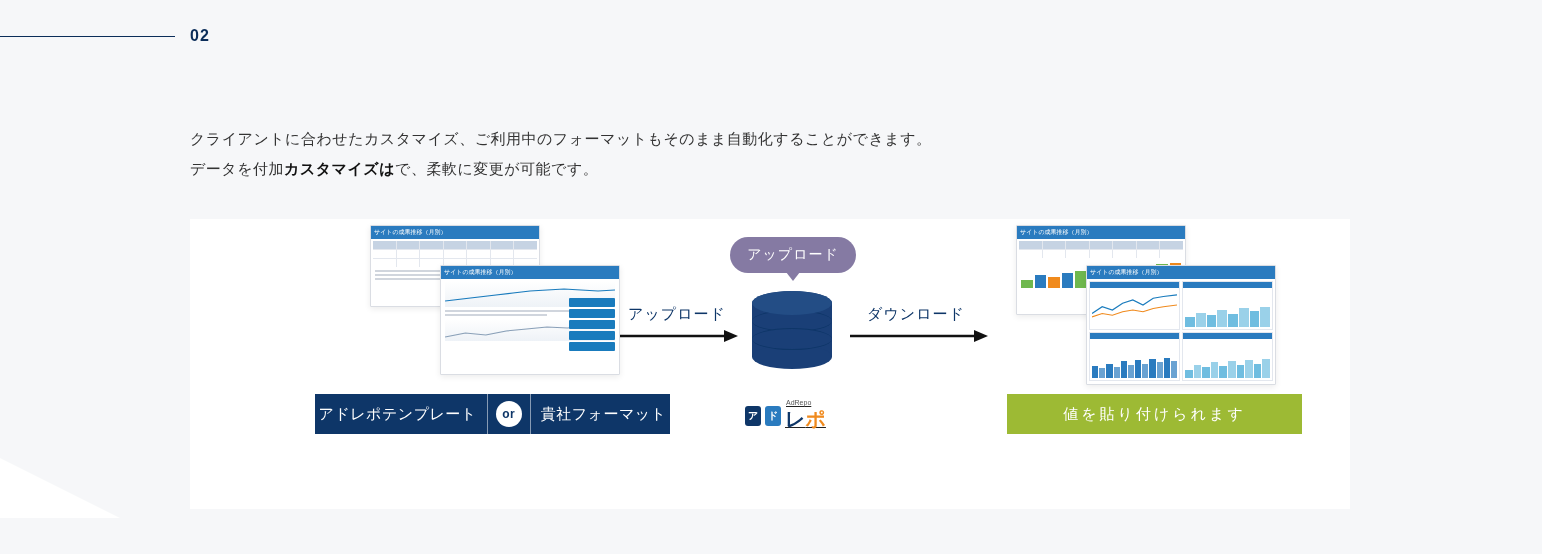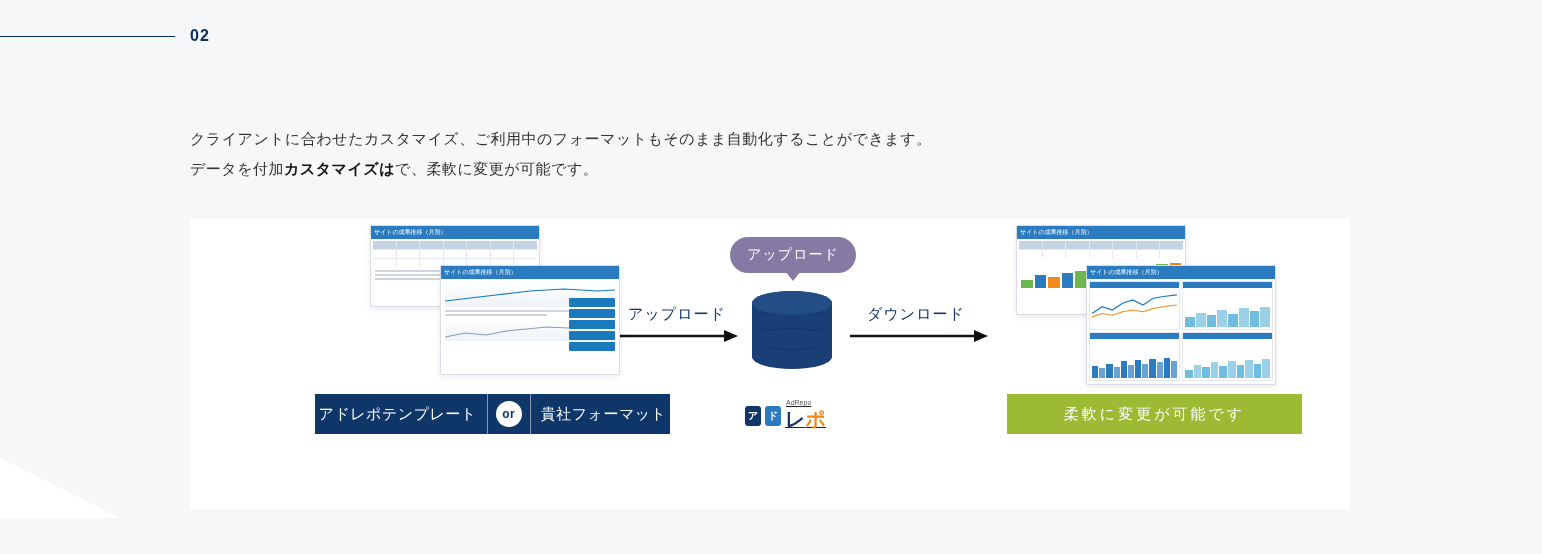--- a/index.html
+++ b/index.html
@@ -284,17 +284,17 @@
               <span style="height:55%"></span>
               <span style="height:75%"></span>
               <span style="height:60%"></span>
               <span style="height:80%"></span>
             </div>
           </div>
       </div>
     </div>
 
     <div class="label-right">
-        <span>柔軟に変更が可能です</span>
+        <span>値を貼り付けられます</span>
       </div>
 
   </div>
 </div>
 
 </body></html>

